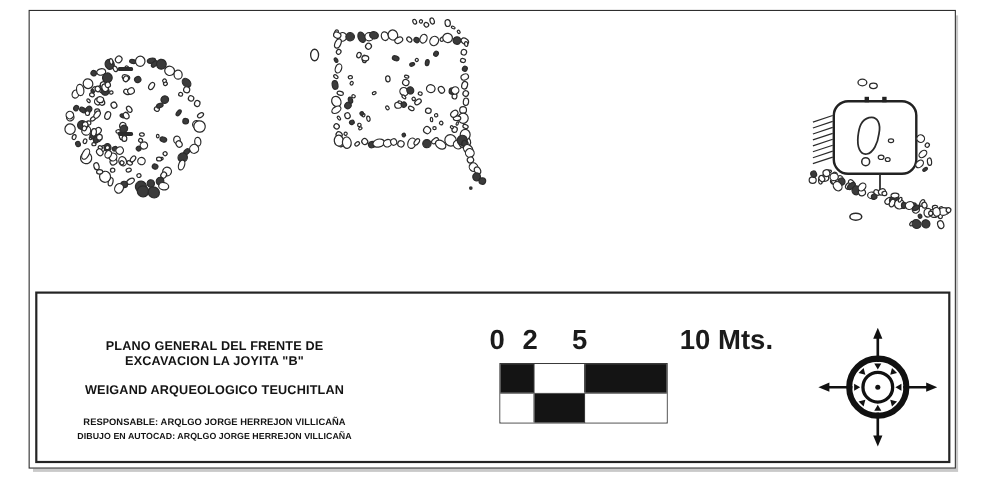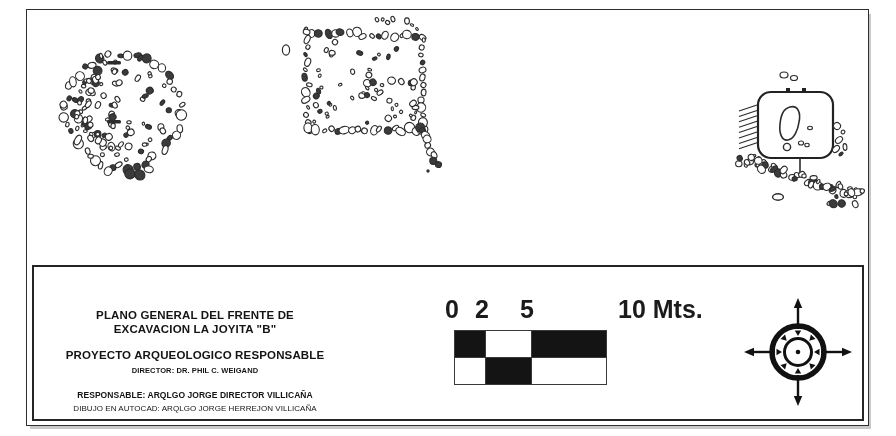--- a/index.html
+++ b/index.html
@@ -21,21 +21,21 @@
     border:2px solid #242424;background:#ffffff;
   }
   .tb{
     position:absolute;left:35px;top:271px;width:320px;text-align:center;
     color:#141414;
     margin-top:38px;
   }
   .t-big{font-size:11.5px;font-weight:700;line-height:13.5px;letter-spacing:.15px;}
   .t-med{font-size:7.5px;font-weight:700;line-height:9px;letter-spacing:.1px;}
   .t-sm{font-size:8.5px;font-weight:700;line-height:9.5px;letter-spacing:.05px;}
-  .t-xs{font-size:8px;font-weight:400;line-height:9px;letter-spacing:.05px;}
+  .t-xs{font-size:8px;font-weight:700;line-height:9px;letter-spacing:.05px;}
   .mt13{margin-top:13px;}
   .mt3{margin-top:3px;}
   .mt16{margin-top:16px;}
   .mt4{margin-top:3.5px;}
   .sn{
     position:absolute;top:295px;font-size:25px;font-weight:600;color:#1b1b1b;
     width:18px;text-align:center;
   }
   #lbl-0{left:443px;}
   #lbl-2{left:473px;}
@@ -436,23 +436,22 @@
       <ellipse cx="106.0" cy="89.0" rx="4.0" ry="2.8" transform="rotate(136 106.0 89.0)" fill="#ffffff" stroke="#2b2b2b" stroke-width="1.1"></ellipse>
       <ellipse cx="111.0" cy="94.0" rx="2.4" ry="1.3" transform="rotate(143 111.0 94.0)" fill="#3b3b3b" stroke="#2b2b2b" stroke-width="1.1"></ellipse>
     </g>
 </svg>
 
 <div class="title-block"></div>
 
 <div class="tb">
   <div class="t-big">PLANO GENERAL DEL FRENTE DE</div>
   <div class="t-big">EXCAVACION LA JOYITA "B"</div>
-  <div class="t-big mt13">PROYECTO ARQUEOLOGICO RESPONSABLE</div>
-  <div class="t-med mt3">DIRECTOR: DR. PHIL C. WEIGAND</div>
-  <div class="t-sm mt16">RESPONSABLE: ARQLGO JORGE DIRECTOR VILLICAÑA</div>
+  <div class="t-big mt13">WEIGAND ARQUEOLOGICO TEUCHITLAN</div>
+  <div class="t-sm mt16">RESPONSABLE: ARQLGO JORGE HERREJON VILLICAÑA</div>
   <div class="t-xs mt4">DIBUJO EN AUTOCAD: ARQLGO JORGE HERREJON VILLICAÑA</div>
 </div>
 
 <span class="sn" id="lbl-0">0</span>
 <span class="sn" id="lbl-2">2</span>
 <span class="sn" id="lbl-5">5</span>
 <span class="sn" id="lbl-10">10 Mts.</span>
 
 <div id="scale-bar">
     <div class="sb-row sb-top">

